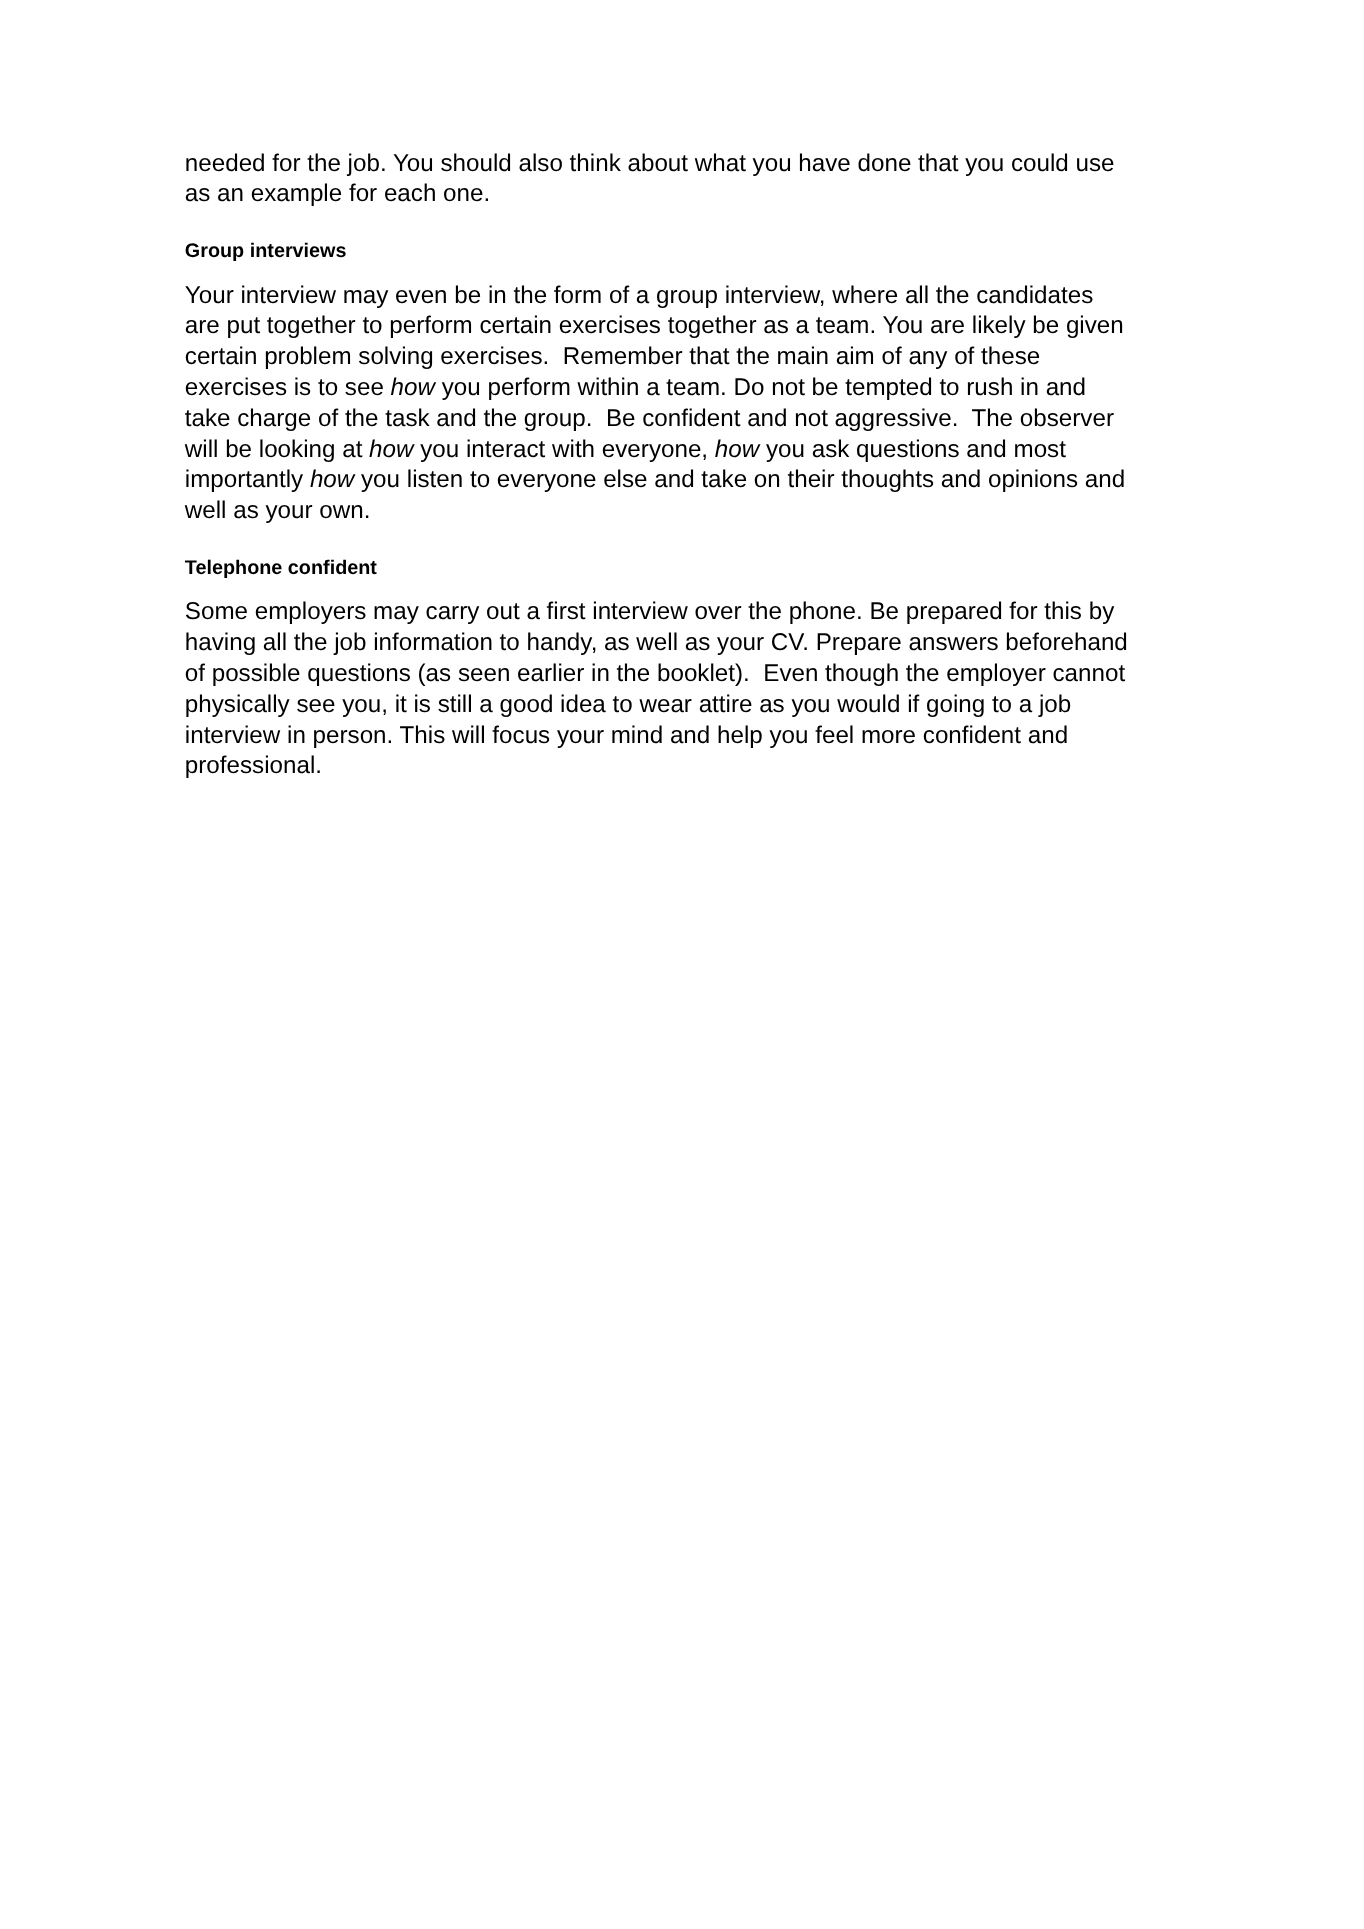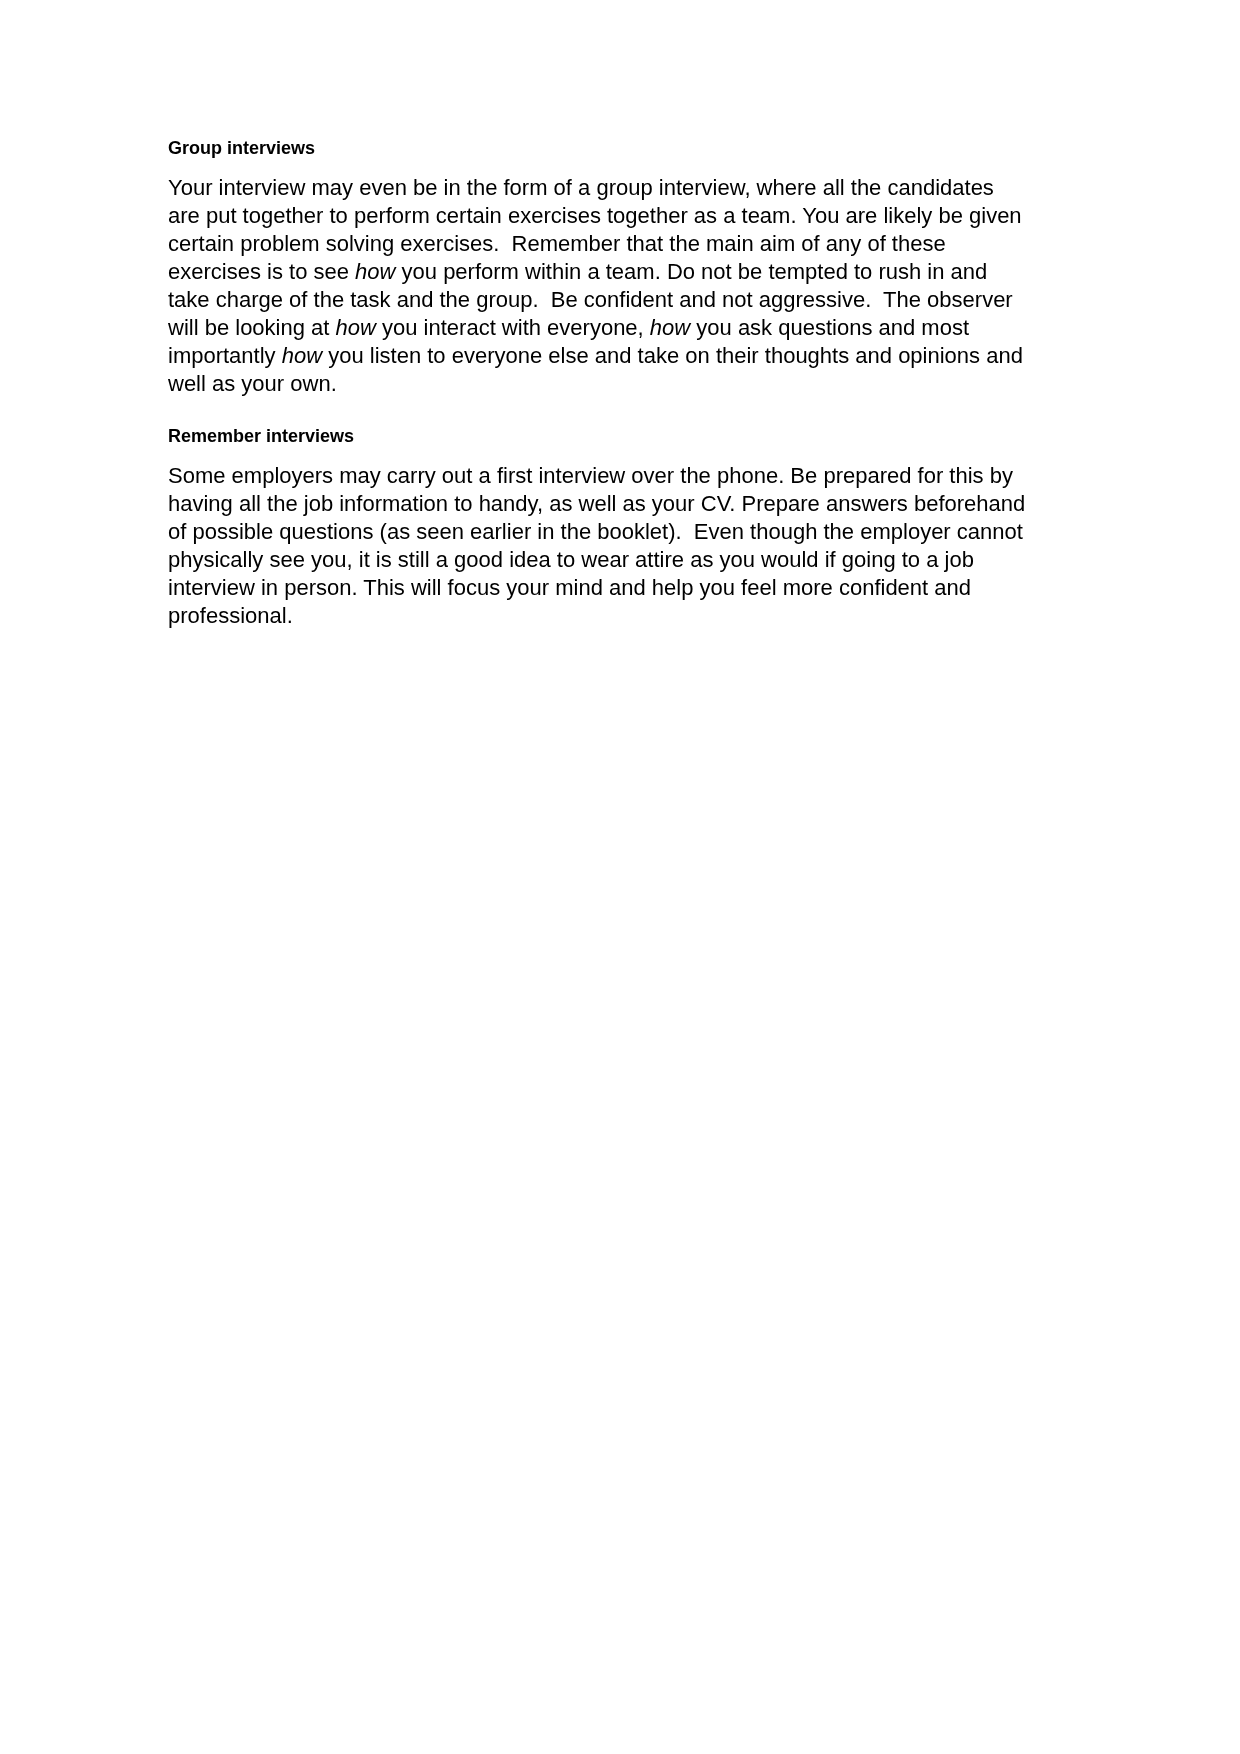--- a/index.html
+++ b/index.html
@@ -39,23 +39,24 @@
     margin-top: 0;
   }
   em { }
 </style>
 </head>
 <body>
 
 <div class="page">
   <div class="content">
 
+    <p class="body-para"><span>needed for the job. You should also think about what you have done that you could use as an example for each one.</span></p>
 
     <h2 class="doc-heading">Group interviews</h2>
 
     <p class="body-para"><span>Your interview may even be in the form of a group interview, where all the candidates are put together to perform certain exercises together as a team. You are likely be given certain problem solving exercises.  Remember that the main aim of any of these exercises is to see </span><em>how</em><span> you perform within a team. Do not be tempted to rush in and take charge of the task and the group.  Be confident and not aggressive.  The observer will be looking at </span><em>how</em><span> you interact with everyone, </span><em>how</em><span> you ask questions and most importantly </span><em>how</em><span> you listen to everyone else and take on their thoughts and opinions and well as your own.</span></p>
 
-    <h2 class="doc-heading">Remember interviews</h2>
+    <h2 class="doc-heading">Telephone confident</h2>
 
     <p class="body-para"><span>Some employers may carry out a first interview over the phone. Be prepared for this by having all the job information to handy, as well as your CV. Prepare answers beforehand of possible questions (as seen earlier in the booklet).  Even though the employer cannot physically see you, it is still a good idea to wear attire as you would if going to a job interview in person. This will focus your mind and help you feel more confident and professional.</span></p>
 
   </div>
 </div>
 
 </body></html>

